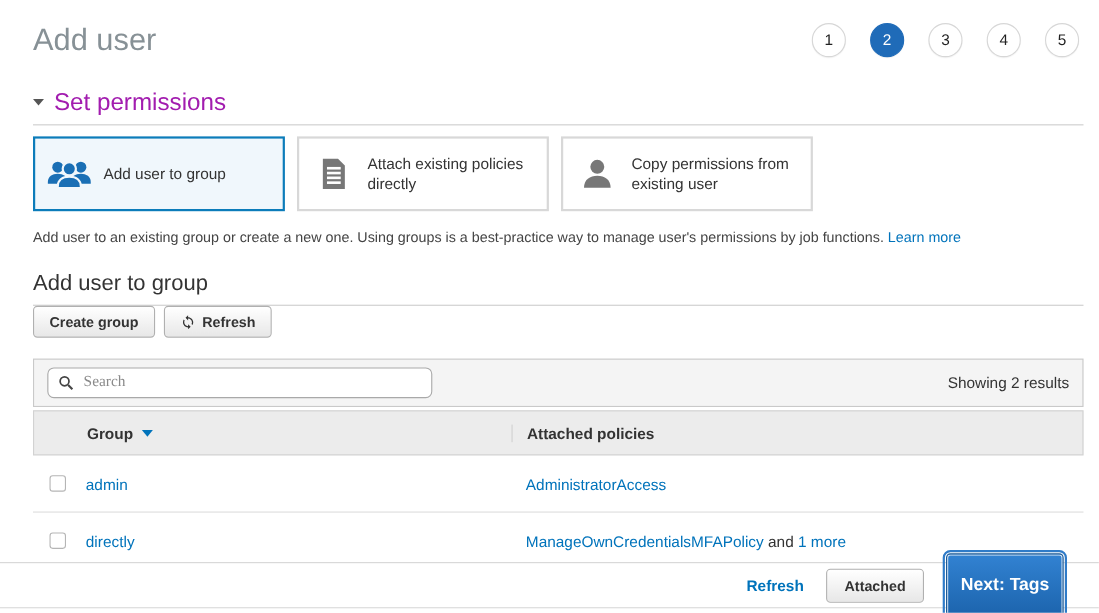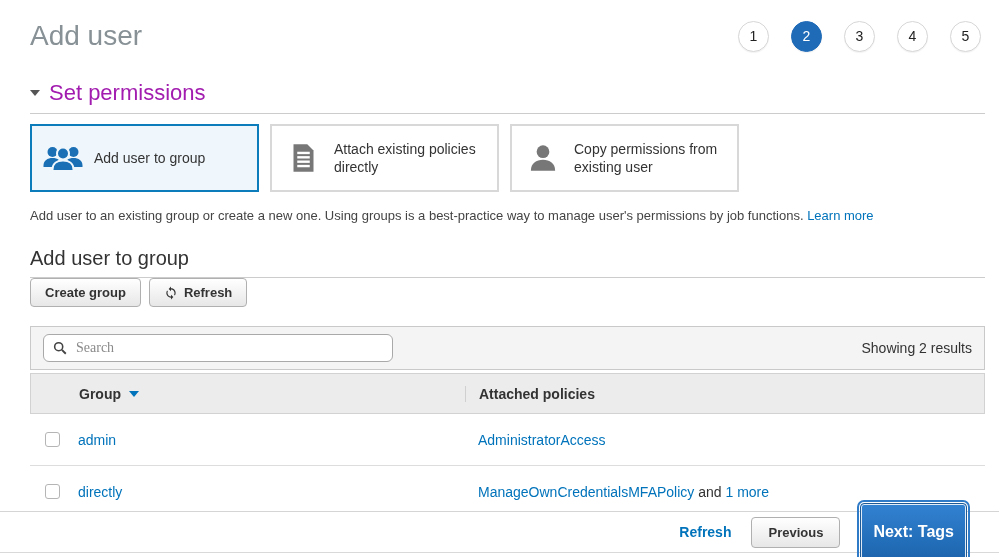--- a/index.html
+++ b/index.html
@@ -247,15 +247,15 @@
         <a class="link">directly</a>
       </div>
       <div class="cell-policies"><a class="link">ManageOwnCredentialsMFAPolicy</a><span> and </span><a class="link">1 more</a>
       </div>
     </div>
   </div>
 </div>
 
 <div class="footer">
   <span class="cancel-link">Refresh</span>
-  <button class="btn btn-footer">Previous</button>
+  <button class="btn btn-footer">Attached</button>
   <button class="btn-primary">Next: Tags</button>
 </div>
 
 </body></html>

